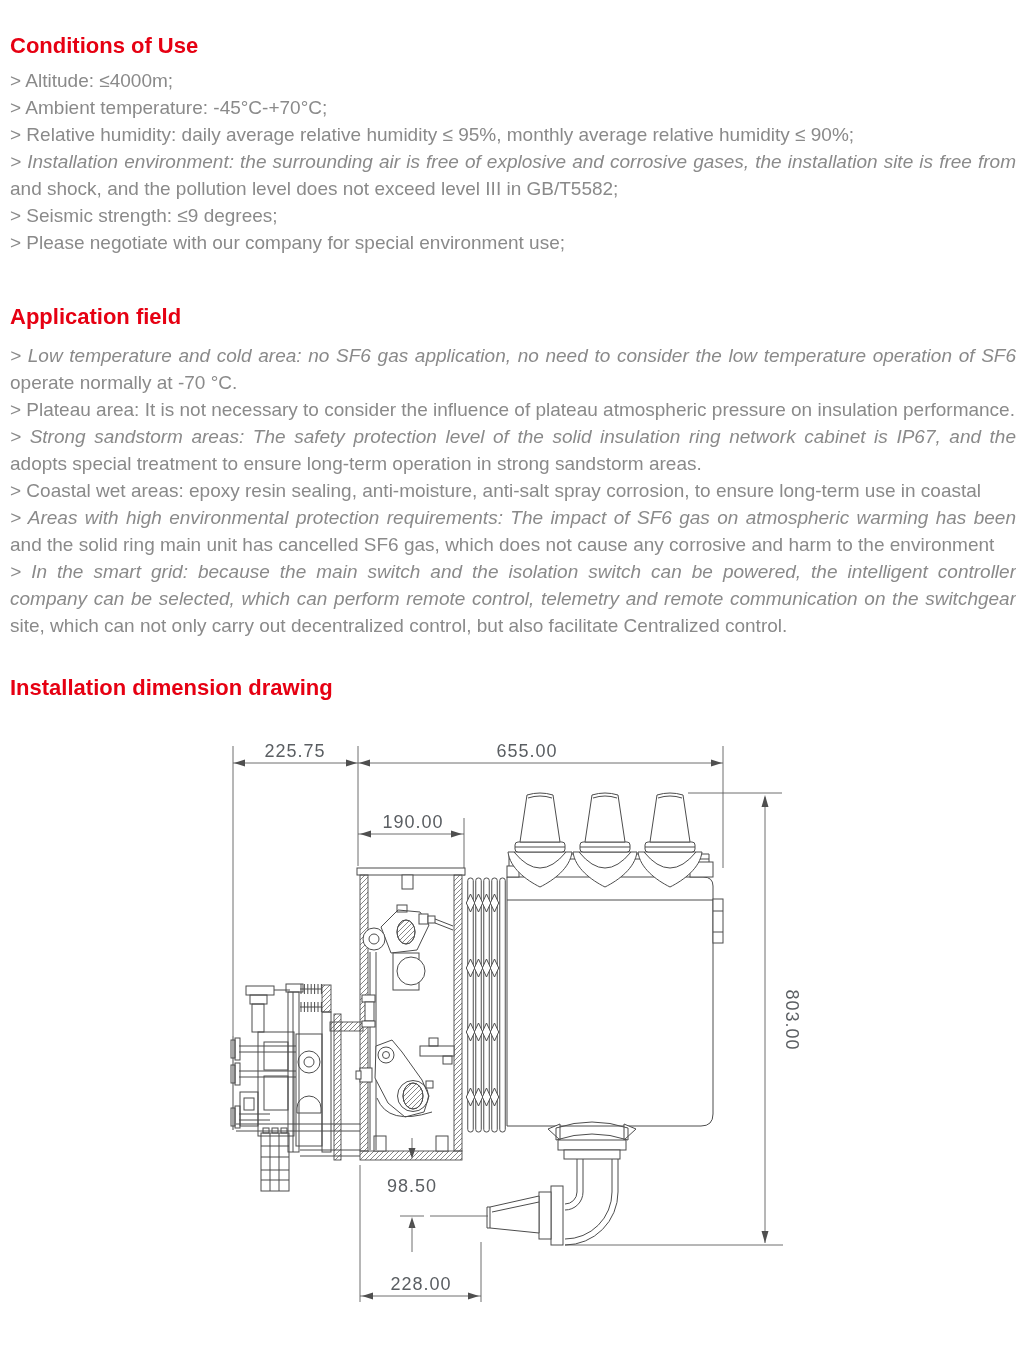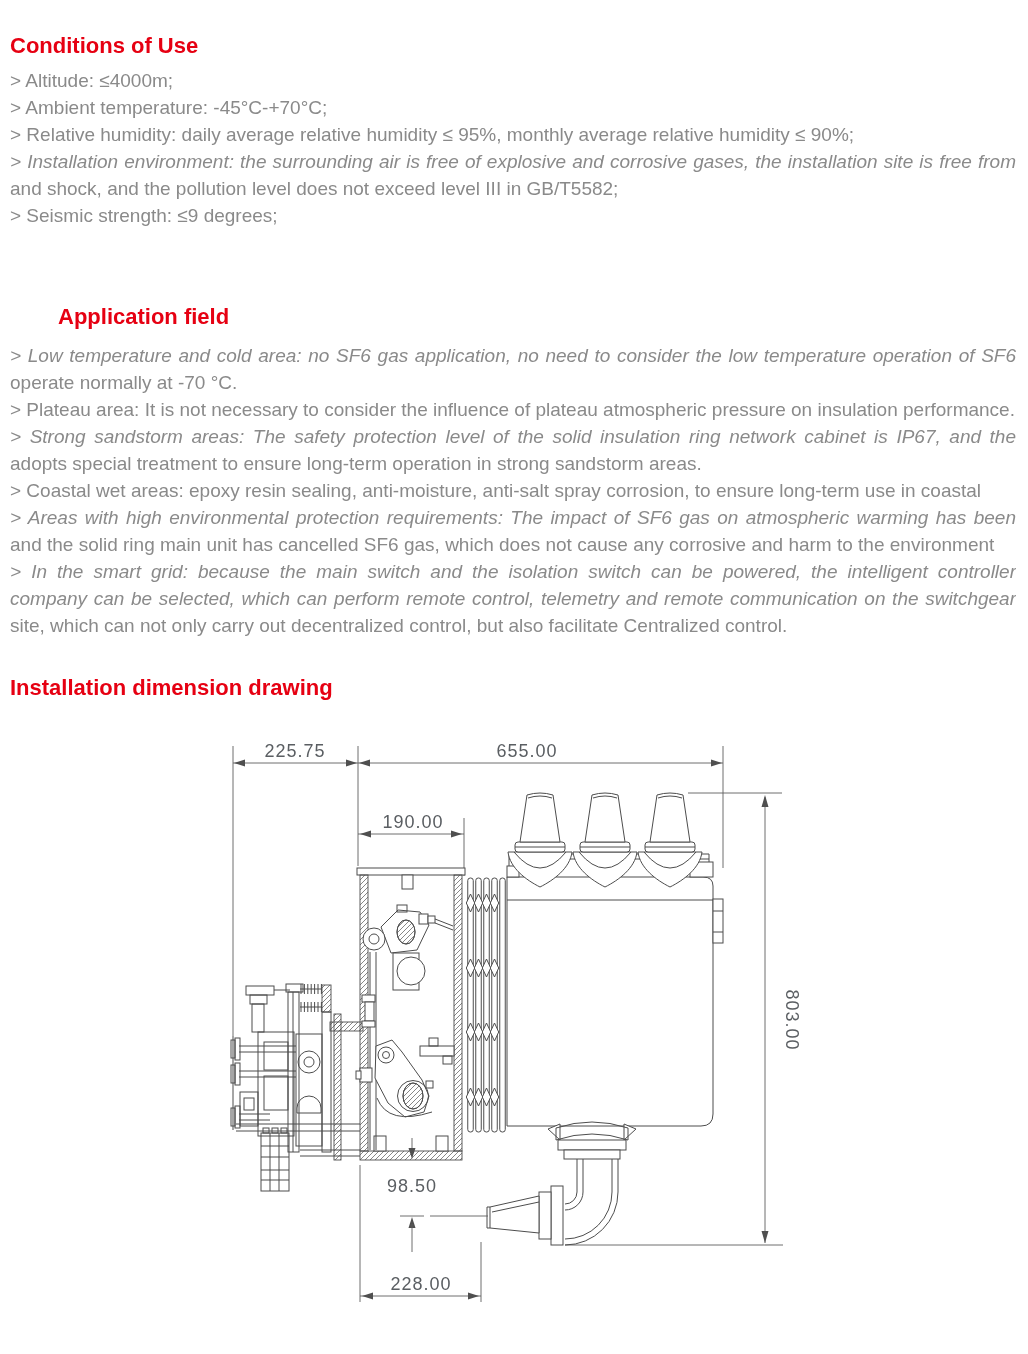--- a/index.html
+++ b/index.html
@@ -31,23 +31,24 @@
 <div id="page">
 
   <h2 class="sec-title" style="top:33px;">Conditions of Use</h2>
   <div class="lines" style="top:67px;">
       <div class="tline">&gt; Altitude: ≤4000m;</div>
       <div class="tline">&gt; Ambient temperature: -45°C-+70°C;</div>
       <div class="tline">&gt; Relative humidity: daily average relative humidity ≤ 95%, monthly average relative humidity ≤ 90%;</div>
       <div class="tline fill">&gt; Installation environment: the surrounding air is free of explosive and corrosive gases, the installation site is free from severe vibration</div>
       <div class="tline">and shock, and the pollution level does not exceed level III in GB/T5582;</div>
       <div class="tline">&gt; Seismic strength: ≤9 degrees;</div>
+      <div class="tline">&gt; Please negotiate with our company for special environment use;</div>
     </div>
 
-  <h2 class="sec-title" style="top:304px;margin-left:48px;">Application field</h2>
+  <h2 class="sec-title" style="top:304px;">Application field</h2>
   <div class="lines" style="top:342px;">
       <div class="tline fill">&gt; Low temperature and cold area: no SF6 gas application, no need to consider the low temperature operation of SF6 gas, and it can</div>
       <div class="tline">operate normally at -70 °C.</div>
       <div class="tline">&gt; Plateau area: It is not necessary to consider the influence of plateau atmospheric pressure on insulation performance.</div>
       <div class="tline fill">&gt; Strong sandstorm areas: The safety protection level of the solid insulation ring network cabinet is IP67, and the control circuit room</div>
       <div class="tline">adopts special treatment to ensure long-term operation in strong sandstorm areas.</div>
       <div class="tline">&gt; Coastal wet areas: epoxy resin sealing, anti-moisture, anti-salt spray corrosion, to ensure long-term use in coastal areas.</div>
       <div class="tline fill">&gt; Areas with high environmental protection requirements: The impact of SF6 gas on atmospheric warming has been highly regarded,</div>
       <div class="tline">and the solid ring main unit has cancelled SF6 gas, which does not cause any corrosive and harm to the environment and people.</div>
       <div class="tline fill">&gt; In the smart grid: because the main switch and the isolation switch can be powered, the intelligent controller developed by our</div>

